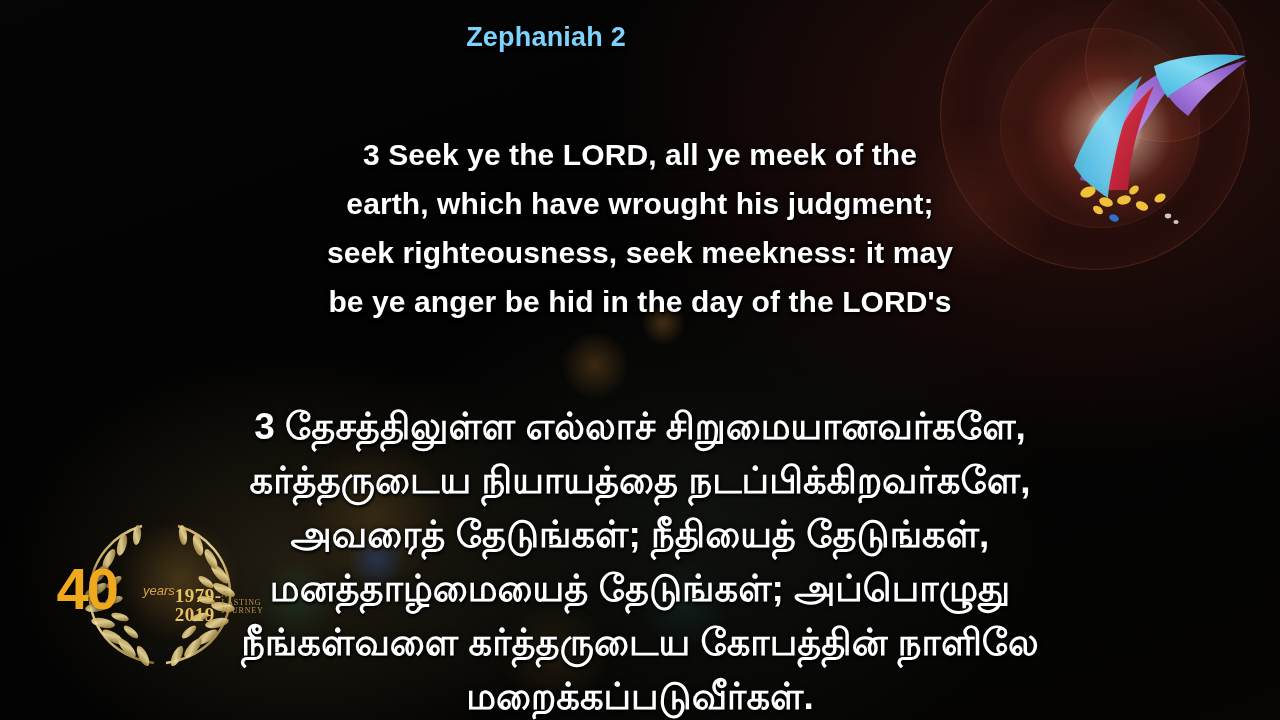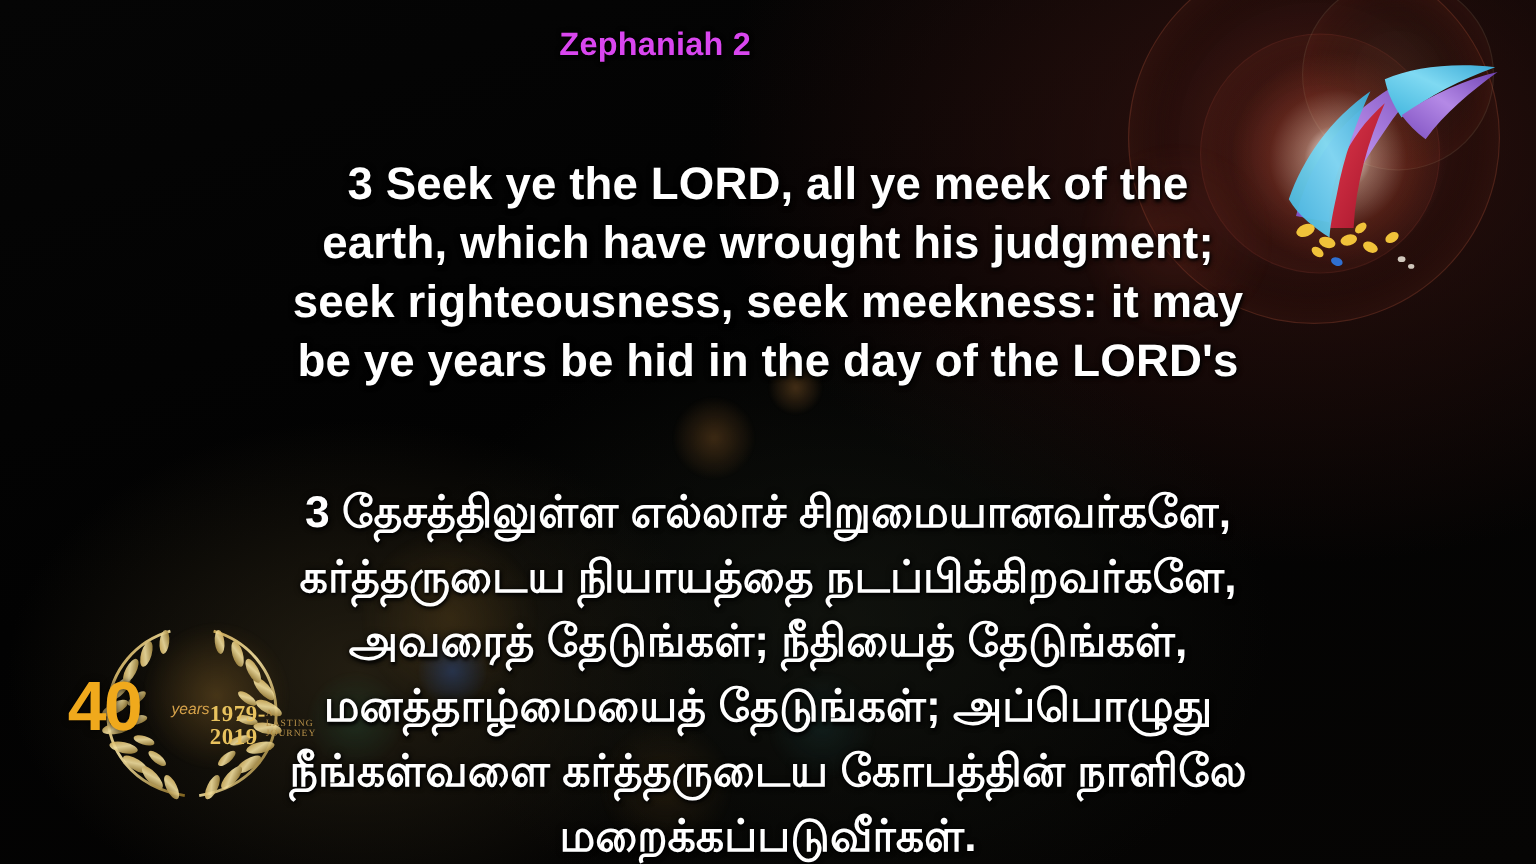--- a/index.html
+++ b/index.html
@@ -89,30 +89,30 @@
   .logo-tag{
     font-size:8px; color:#b8924a; letter-spacing:.8px;
     margin-top:14px;
     font-family:"Liberation Serif", serif;
   }
 
   
   .title{
     position:absolute; left:0; top:22px; width:1092px;
     text-align:center;
-    font-size:27px; font-weight:bold; color:#d946ef;
+    font-size:27px; font-weight:bold; color:#7dd3fc;
     letter-spacing:.2px;
     text-shadow:1px 1px 2px rgba(0,0,0,.95), 0 0 4px rgba(0,0,0,.8);
     z-index:6;
   }
 
   .english{
     position:absolute; left:52px; top:130px; width:1176px;
     text-align:center;
-    font-size:38px; font-weight:bold; color:#ffffff;
+    font-size:30px; font-weight:bold; color:#ffffff;
     line-height:49px;
     letter-spacing:.1px;
     text-shadow:1px 2px 3px rgba(0,0,0,.95), 0 0 5px rgba(0,0,0,.85);
     z-index:6;
   }
 
   .tamil{
     position:absolute; left:40px; top:400px; width:1200px;
     text-align:center;
     font-size:37px; font-weight:bold; color:#ffffff;
@@ -252,21 +252,21 @@
       </g>
     </svg>
   </div>
 
   <div class="title">Zephaniah 2</div>
 
   <div class="english">
     <div>3 Seek ye the LORD, all ye meek of the</div>
     <div>earth, which have wrought his judgment;</div>
     <div>seek righteousness, seek meekness: it may</div>
-    <div>be ye years be hid in the day of the LORD's</div>
+    <div>be ye anger be hid in the day of the LORD's</div>
   </div>
 
   <div class="tamil">
     <div>3 தேசத்திலுள்ள எல்லாச் சிறுமையானவர்களே,</div>
     <div>கர்த்தருடைய நியாயத்தை நடப்பிக்கிறவர்களே,</div>
     <div>அவரைத் தேடுங்கள்; நீதியைத் தேடுங்கள்,</div>
     <div>மனத்தாழ்மையைத் தேடுங்கள்; அப்பொழுது</div>
     <div>நீங்கள்வளை கர்த்தருடைய கோபத்தின் நாளிலே</div>
     <div>மறைக்கப்படுவீர்கள்.</div>
   </div>

